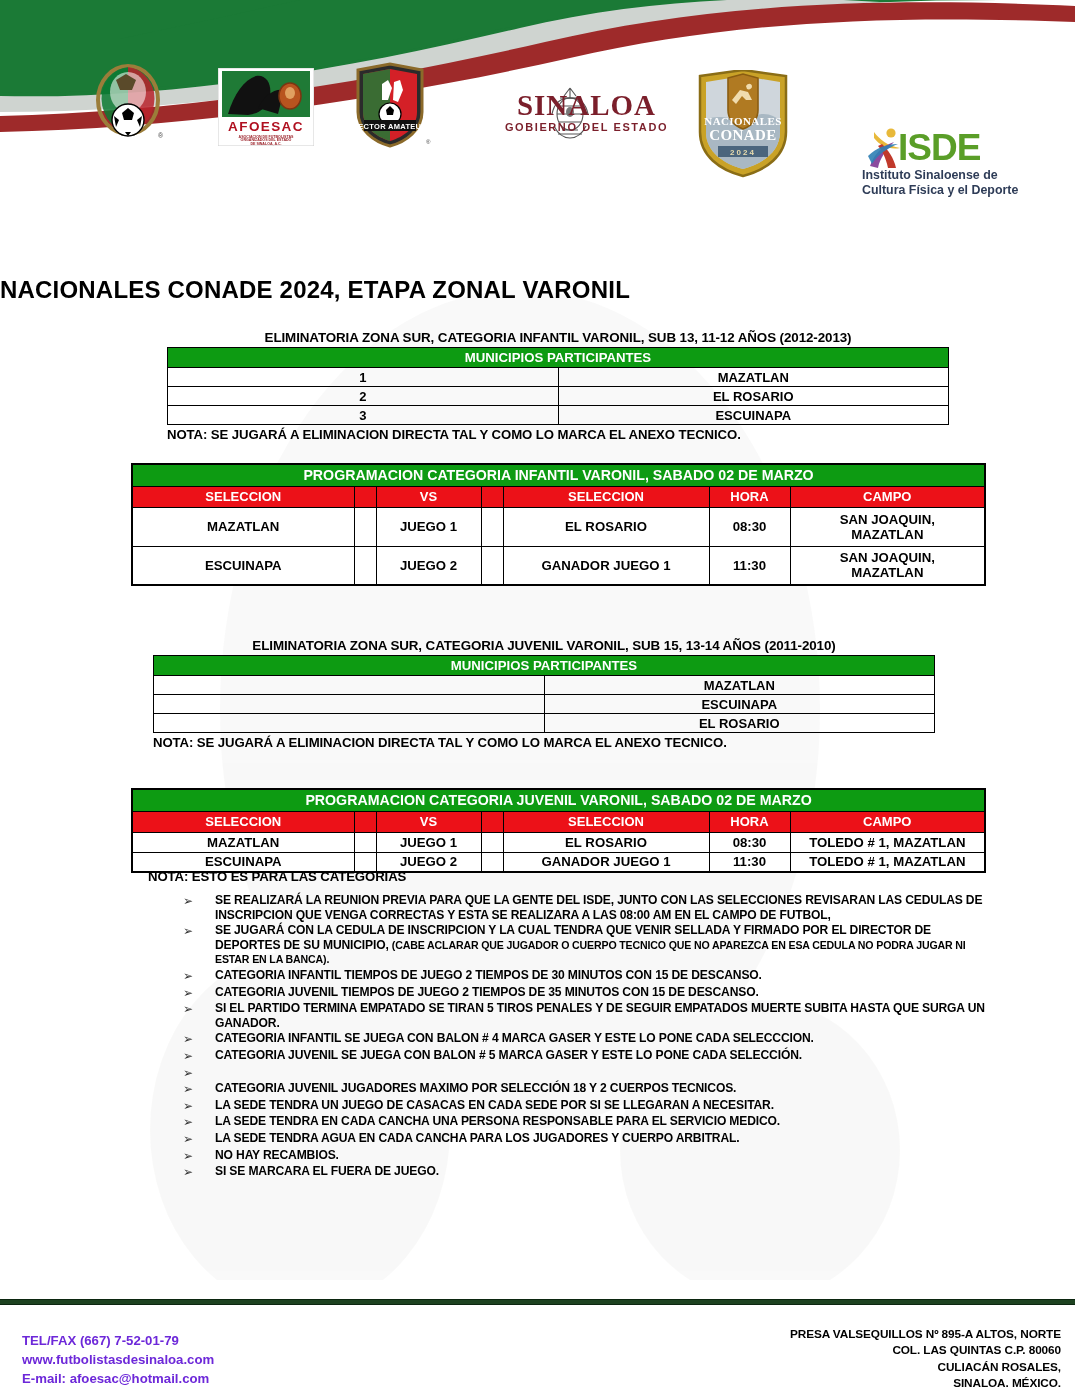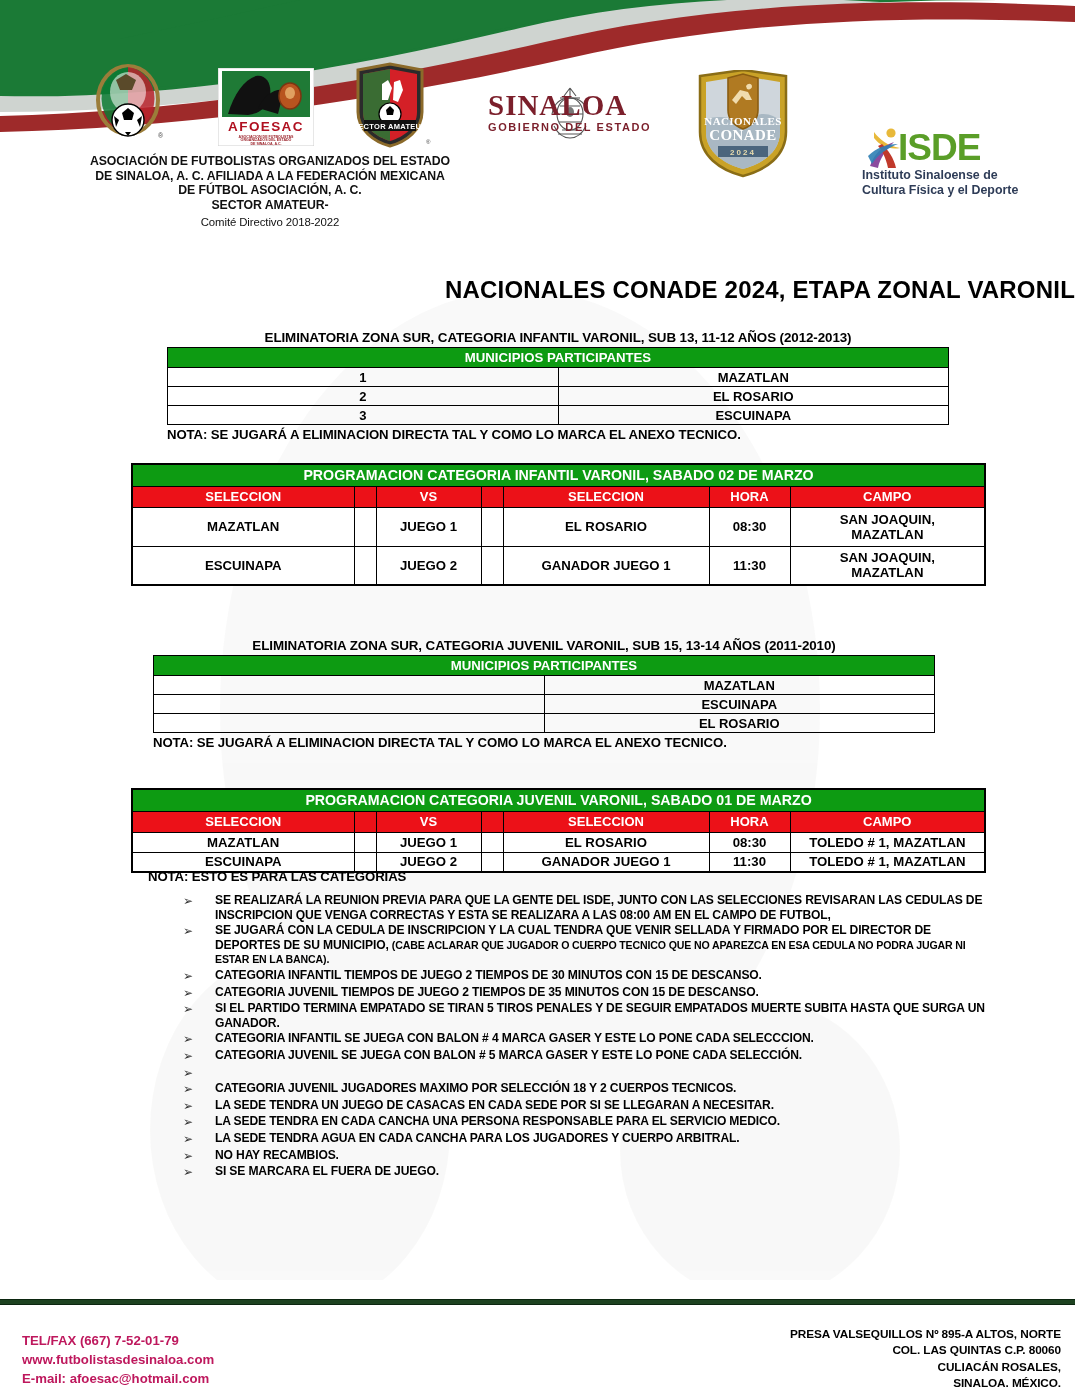--- a/index.html
+++ b/index.html
@@ -55,22 +55,23 @@
   }
   .afoesac-sub {
     margin-top: 3px;
     font-size: 11.4px;
     font-weight: normal;
     font-family: "Liberation Sans", sans-serif;
   }
 
   .sinaloa-wrap {
     position: absolute;
-    left: 488px; top: 28px;
+    left: 504px; top: 28px;
     width: 165px;
+    text-align: center;
   }
   .sinaloa-word {
     font-family: "Liberation Serif", serif;
     font-size: 29px;
     font-weight: bold;
     color: #7b1f2b;
     letter-spacing: 1px;
     line-height: 30px;
   }
   .sinaloa-sub {
@@ -97,21 +98,21 @@
     color: #2e3c57;
     line-height: 14.5px;
     margin-top: 2px;
   }
 
   
   .main-title {
     position: absolute;
     top: 276px; left: 0;
     width: 1075px;
-    text-align: right;
+    text-align: left;
     font-size: 24px;
     font-weight: bold;
     color: #000;
     letter-spacing: 0.2px;
   }
 
   
   .section-head {
     font-size: 13.4px;
     font-weight: bold;
@@ -226,21 +227,21 @@
     background: #1d4220;
     border-top: 1px solid #0c2610;
     border-bottom: 1px solid #0c2610;
   }
   .footer-left {
     position: absolute;
     left: 22px; top: 1331px;
     font-size: 13.2px;
     font-weight: bold;
     line-height: 19px;
-    color: #be185d;
+    color: #6d28d9;
   }
   .footer-right {
     position: absolute;
     right: 14px; top: 1326px;
     text-align: right;
     font-size: 11.8px;
     font-weight: bold;
     line-height: 16.4px;
     color: #000;
     letter-spacing: -0.1px;
@@ -322,27 +323,20 @@
       <path d="M34,22 L40,18 L44,26 L40,38 L34,38 Z" fill="#fff"></path>
       <path d="M46,20 L52,18 L55,28 L50,40 L45,38 Z" fill="#fff"></path>
       <circle cx="42" cy="52" r="11" fill="#fff" stroke="#000" stroke-width="1.2"></circle>
       <path d="M42,44 L46,48 L45,53 L39,53 L38,48 Z" fill="#000"></path>
       <rect x="16" y="58" width="52" height="11" fill="#111"></rect>
       <text x="42" y="66.5" font-family="Liberation Sans, sans-serif" font-size="7.5" font-weight="bold" fill="#ffffff" text-anchor="middle" letter-spacing="0.3">SECTOR AMATEUR</text>
       <text x="78" y="82" font-family="Liberation Sans, sans-serif" font-size="6" fill="#444">®</text>
     </svg>
   </div>
 
-  <div class="afoesac-name">
-    <div>ASOCIACIÓN DE FUTBOLISTAS ORGANIZADOS DEL ESTADO</div>
-    <div>DE SINALOA, A. C. AFILIADA A LA FEDERACIÓN MEXICANA</div>
-    <div>DE FÚTBOL ASOCIACIÓN, A. C.</div>
-    <div>SECTOR AMATEUR-</div>
-    <div class="afoesac-sub">Comité Directivo 2018-2022</div>
-  </div>
 
   <div class="logo" style="left:540px; top:22px; width:60px; height:62px;">
     <svg width="60" height="62" viewBox="0 0 60 62">
       <g stroke="#555" stroke-width="1.1" fill="none">
         <path d="M30,4 L24,12 M30,4 L36,12 M30,4 L30,14"></path>
         <path d="M20,14 L40,14"></path>
         <ellipse cx="30" cy="30" rx="13" ry="16"></ellipse>
         <path d="M17,30 L43,30 M20,22 L40,22 M19,38 L41,38"></path>
         <path d="M22,46 L38,46 M18,50 L42,50"></path>
         <path d="M12,30 C14,20 20,14 30,14 C40,14 46,20 48,30"></path>
@@ -503,21 +497,21 @@
       <col style="width:222px">
         <col style="width:22px">
         <col style="width:105px">
       <col style="width:22px">
         <col style="width:206px">
         <col style="width:81px">
         <col style="width:195px">
     </colgroup>
     <tbody>
         <tr>
-      <td class="prog-title" colspan="7">PROGRAMACION CATEGORIA JUVENIL VARONIL, SABADO 01 DE MARZO</td>
+      <td class="prog-title" colspan="7">PROGRAMACION CATEGORIA JUVENIL VARONIL, SABADO 02 DE MARZO</td>
     </tr>
     <tr>
       <td class="prog-col">SELECCION</td>
       <td class="prog-col blank"></td>
       <td class="prog-col">VS</td>
       <td class="prog-col blank"></td>
       <td class="prog-col">SELECCION</td>
       <td class="prog-col">HORA</td>
       <td class="prog-col">CAMPO</td>
     </tr>

